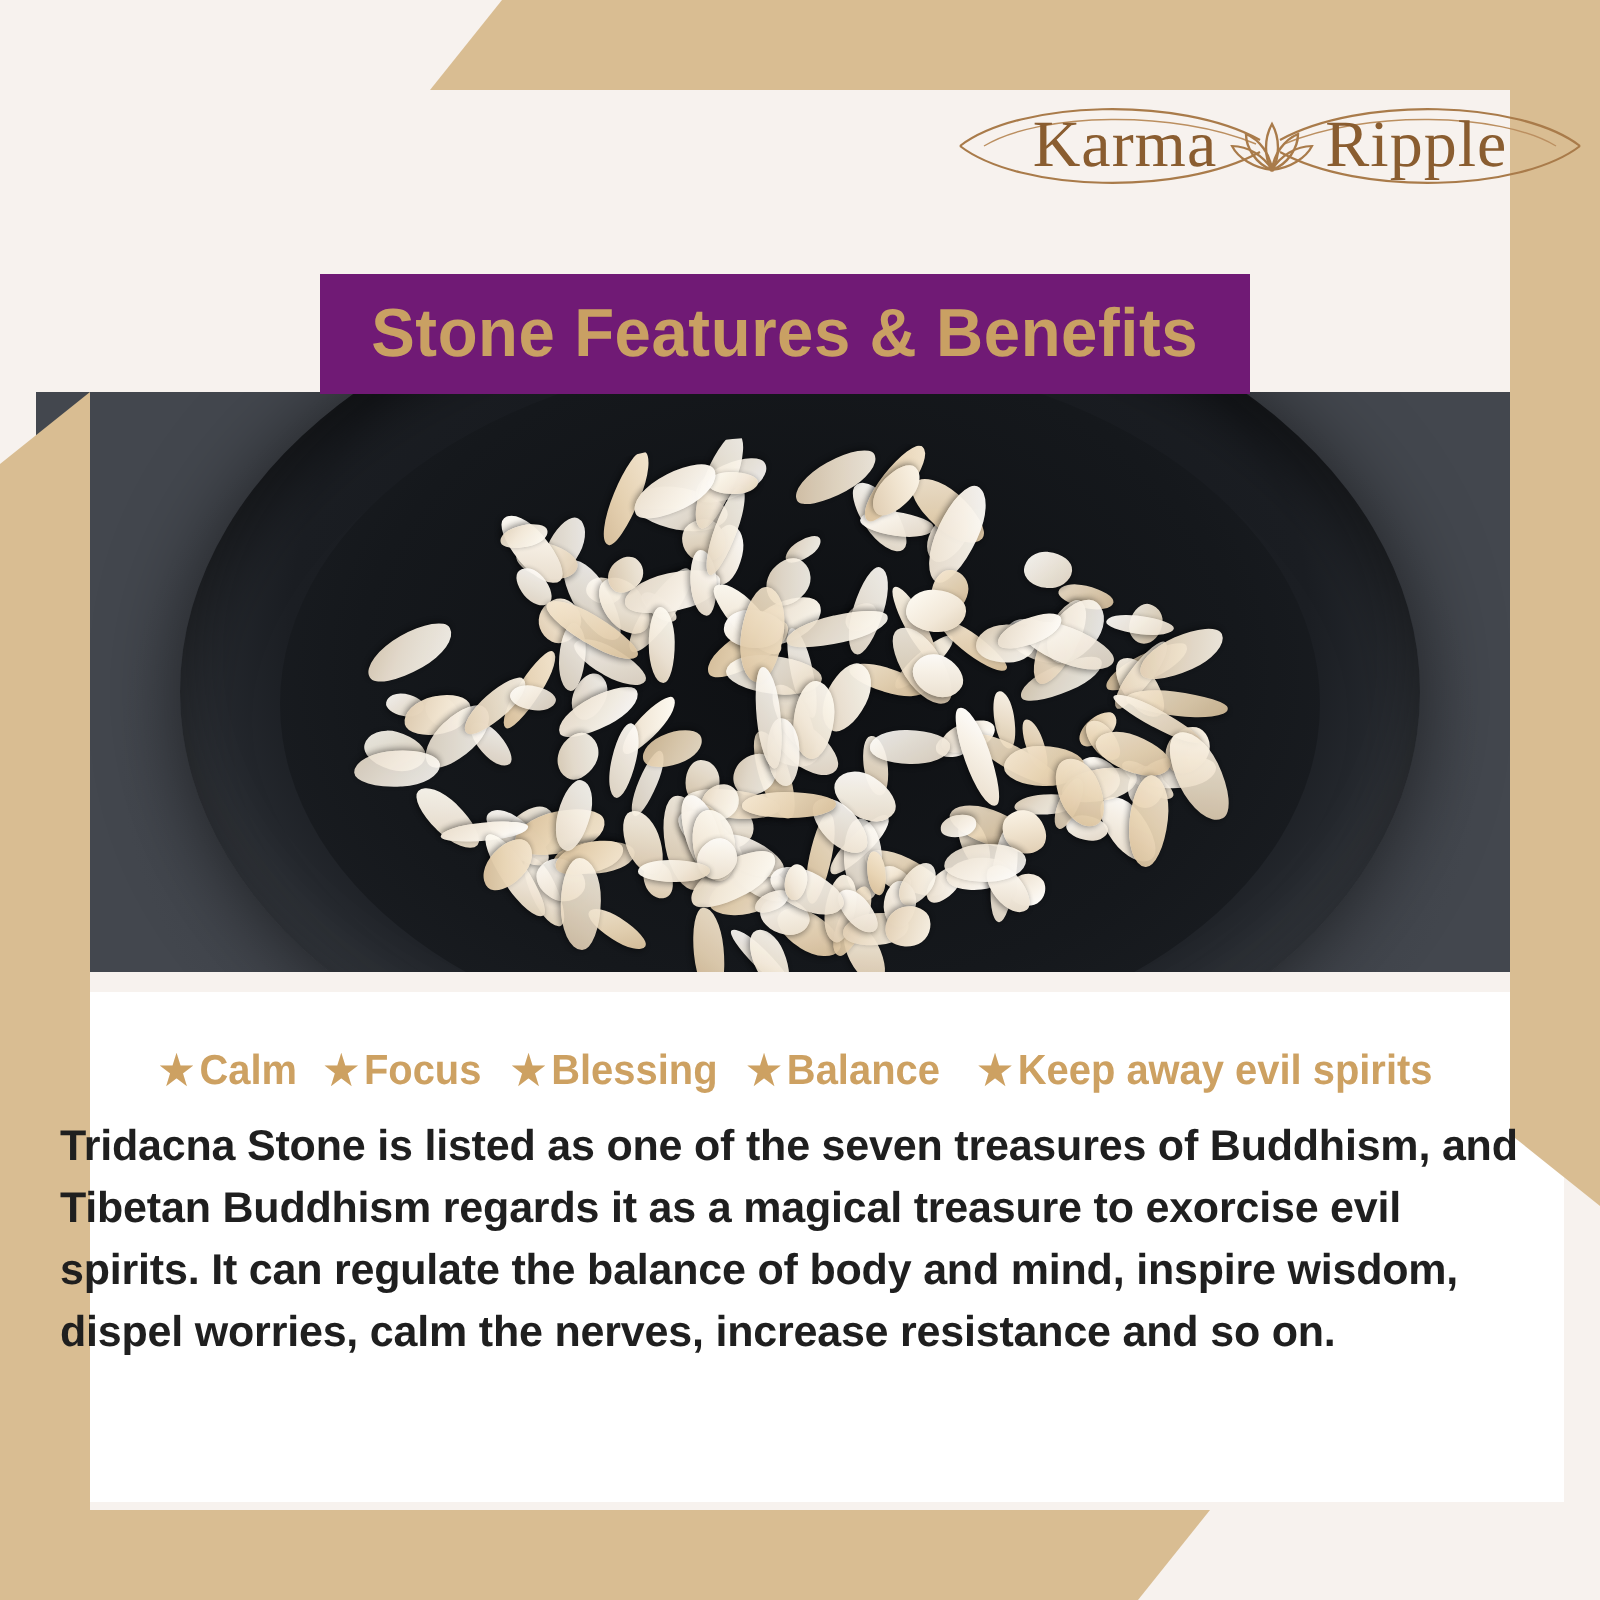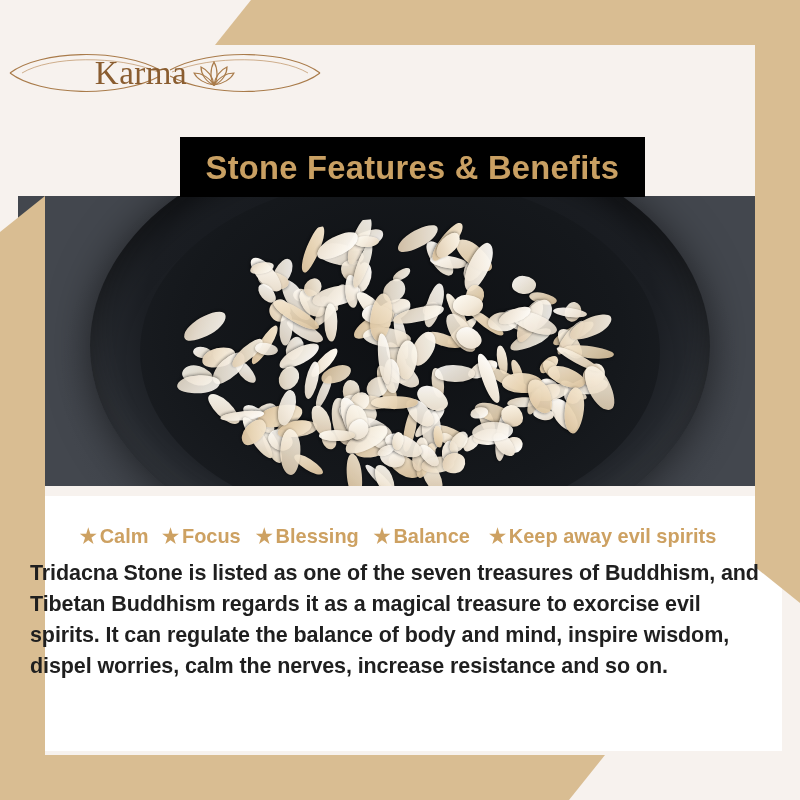--- a/index.html
+++ b/index.html
@@ -66,21 +66,21 @@
 
   
   .logo-wrap {
     position: absolute;
     top: 38px;
     left: 0;
     width: 800px;
     height: 70px;
     display: flex;
     align-items: center;
-    justify-content: flex-start;
+    justify-content: flex-end;
     z-index: 3;
   }
   .logo-inner {
     position: relative;
     width: 330px;
     height: 62px;
     display: flex;
     align-items: center;
     justify-content: center;
   }
@@ -111,24 +111,24 @@
     z-index: 3;
     width: 42px;
     height: 30px;
     display: inline-block;
   }
 
   
   .title-band {
     position: absolute;
     top: 137px;
-    left: 180px;
+    left: 160px;
     width: 465px;
     height: 60px;
-    background: #000000;
+    background: #701a75;
     display: flex;
     align-items: center;
     justify-content: center;
     z-index: 4;
   }
   .title-text {
     font-family: "Liberation Sans Narrow", "Liberation Sans", sans-serif;
     font-weight: bold;
     font-size: 34px;
     color: #c9a063;
@@ -308,20 +308,21 @@
         <span class="logo-word">Karma</span>
         <span class="logo-lotus">
           <svg viewBox="0 0 42 30" width="42" height="30">
             <path d="M21 27 C 17 21, 17 11, 21 4 C 25 11, 25 21, 21 27 Z" fill="none" stroke="#a97b4a" stroke-width="1.2"></path>
             <path d="M21 27 C 13 24, 8 16, 8 9 C 15 12, 20 19, 21 27 Z" fill="none" stroke="#a97b4a" stroke-width="1.2"></path>
             <path d="M21 27 C 29 24, 34 16, 34 9 C 27 12, 22 19, 21 27 Z" fill="none" stroke="#a97b4a" stroke-width="1.2"></path>
             <path d="M21 27 C 12 26, 4 21, 1 15 C 9 15, 17 20, 21 27 Z" fill="none" stroke="#a97b4a" stroke-width="1.1"></path>
             <path d="M21 27 C 30 26, 38 21, 41 15 C 33 15, 25 20, 21 27 Z" fill="none" stroke="#a97b4a" stroke-width="1.1"></path>
           </svg>
         </span>
+        <span class="logo-word">Ripple</span>
       </div>
     </div>
   </div>
 
   <div class="hero">
     <div class="hero-photo">
       <div class="bowl-rim"></div>
       <div class="bowl-inner"></div>
       <div class="stone-pile" id="stone-pile">
           <div class="stone" style="width: 46.6845px; height: 20.7991px; left: 146.74px; top: 25.5704px; background: linear-gradient(135deg, rgb(255, 254, 251) 0%, rgb(246, 239, 228) 45%, rgb(230, 218, 200) 100%); transform: rotate(10.2977deg); opacity: 0.92;"></div>

